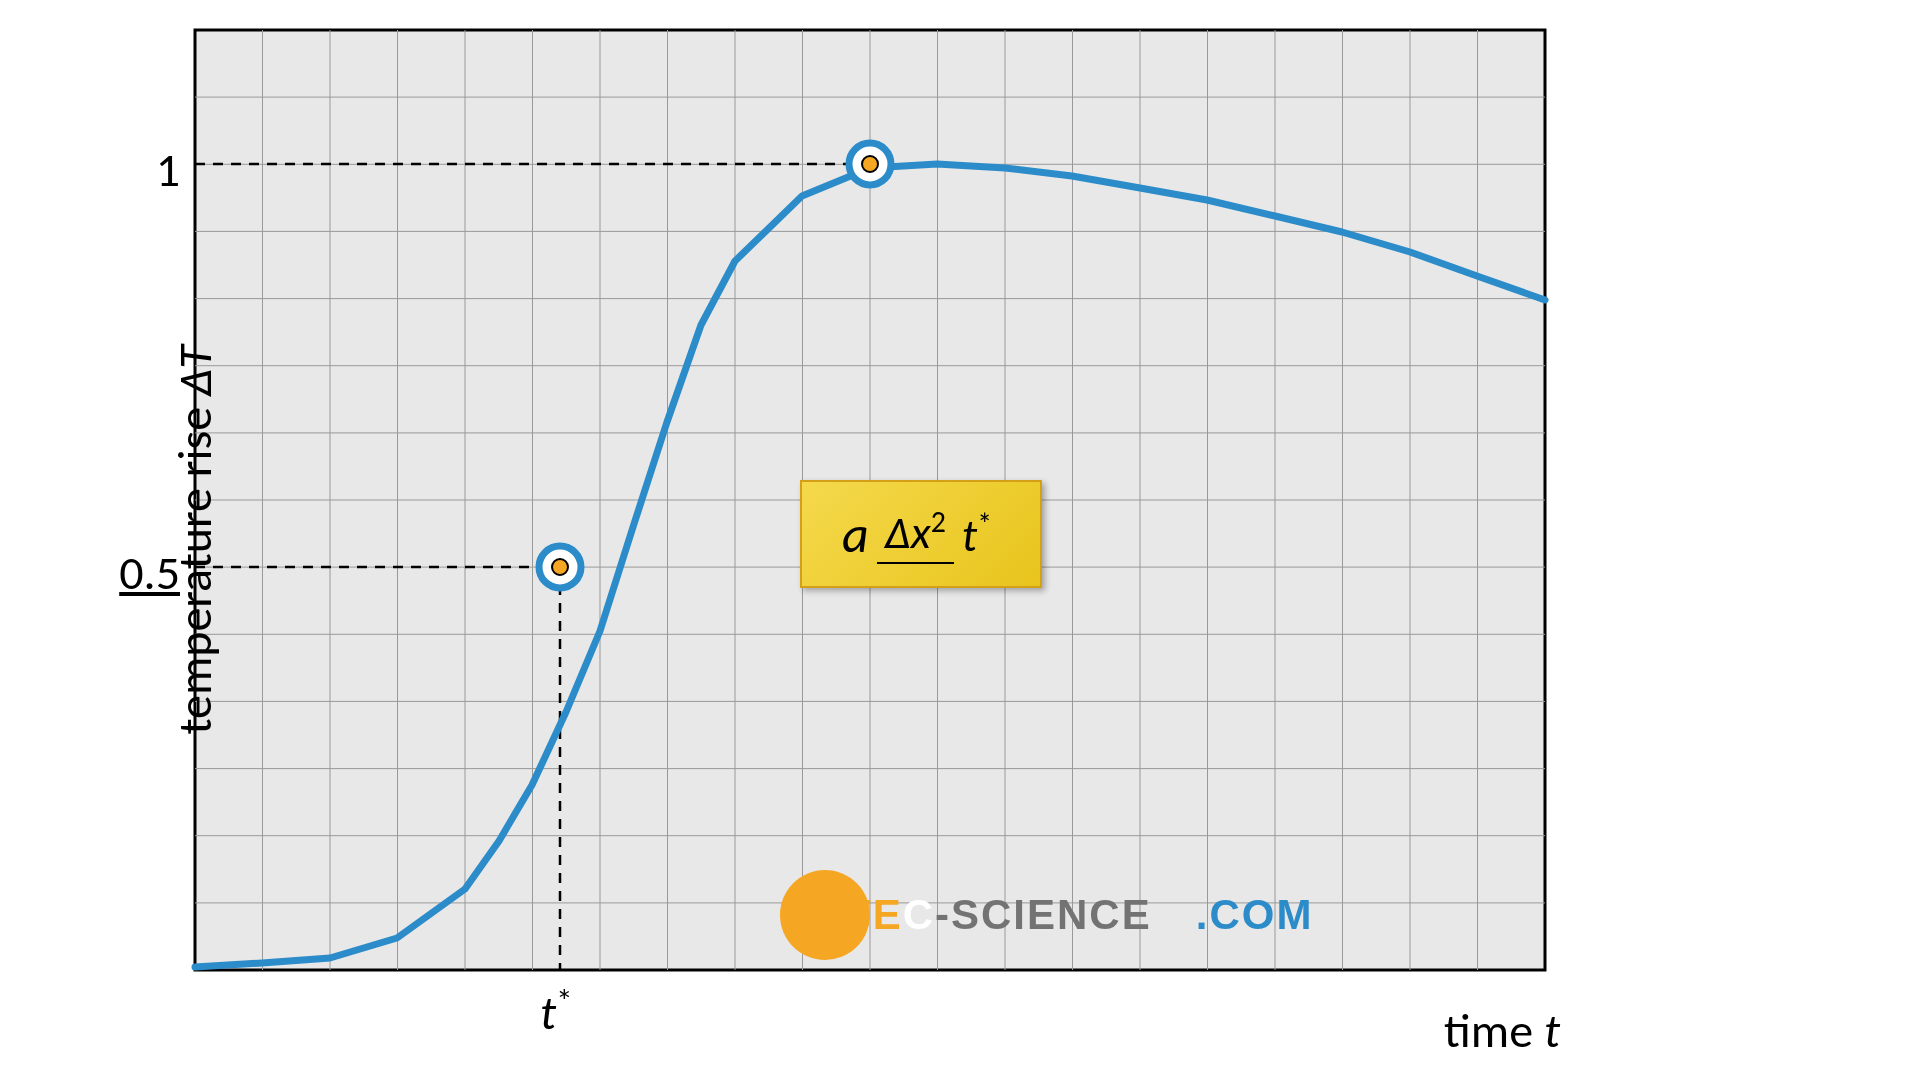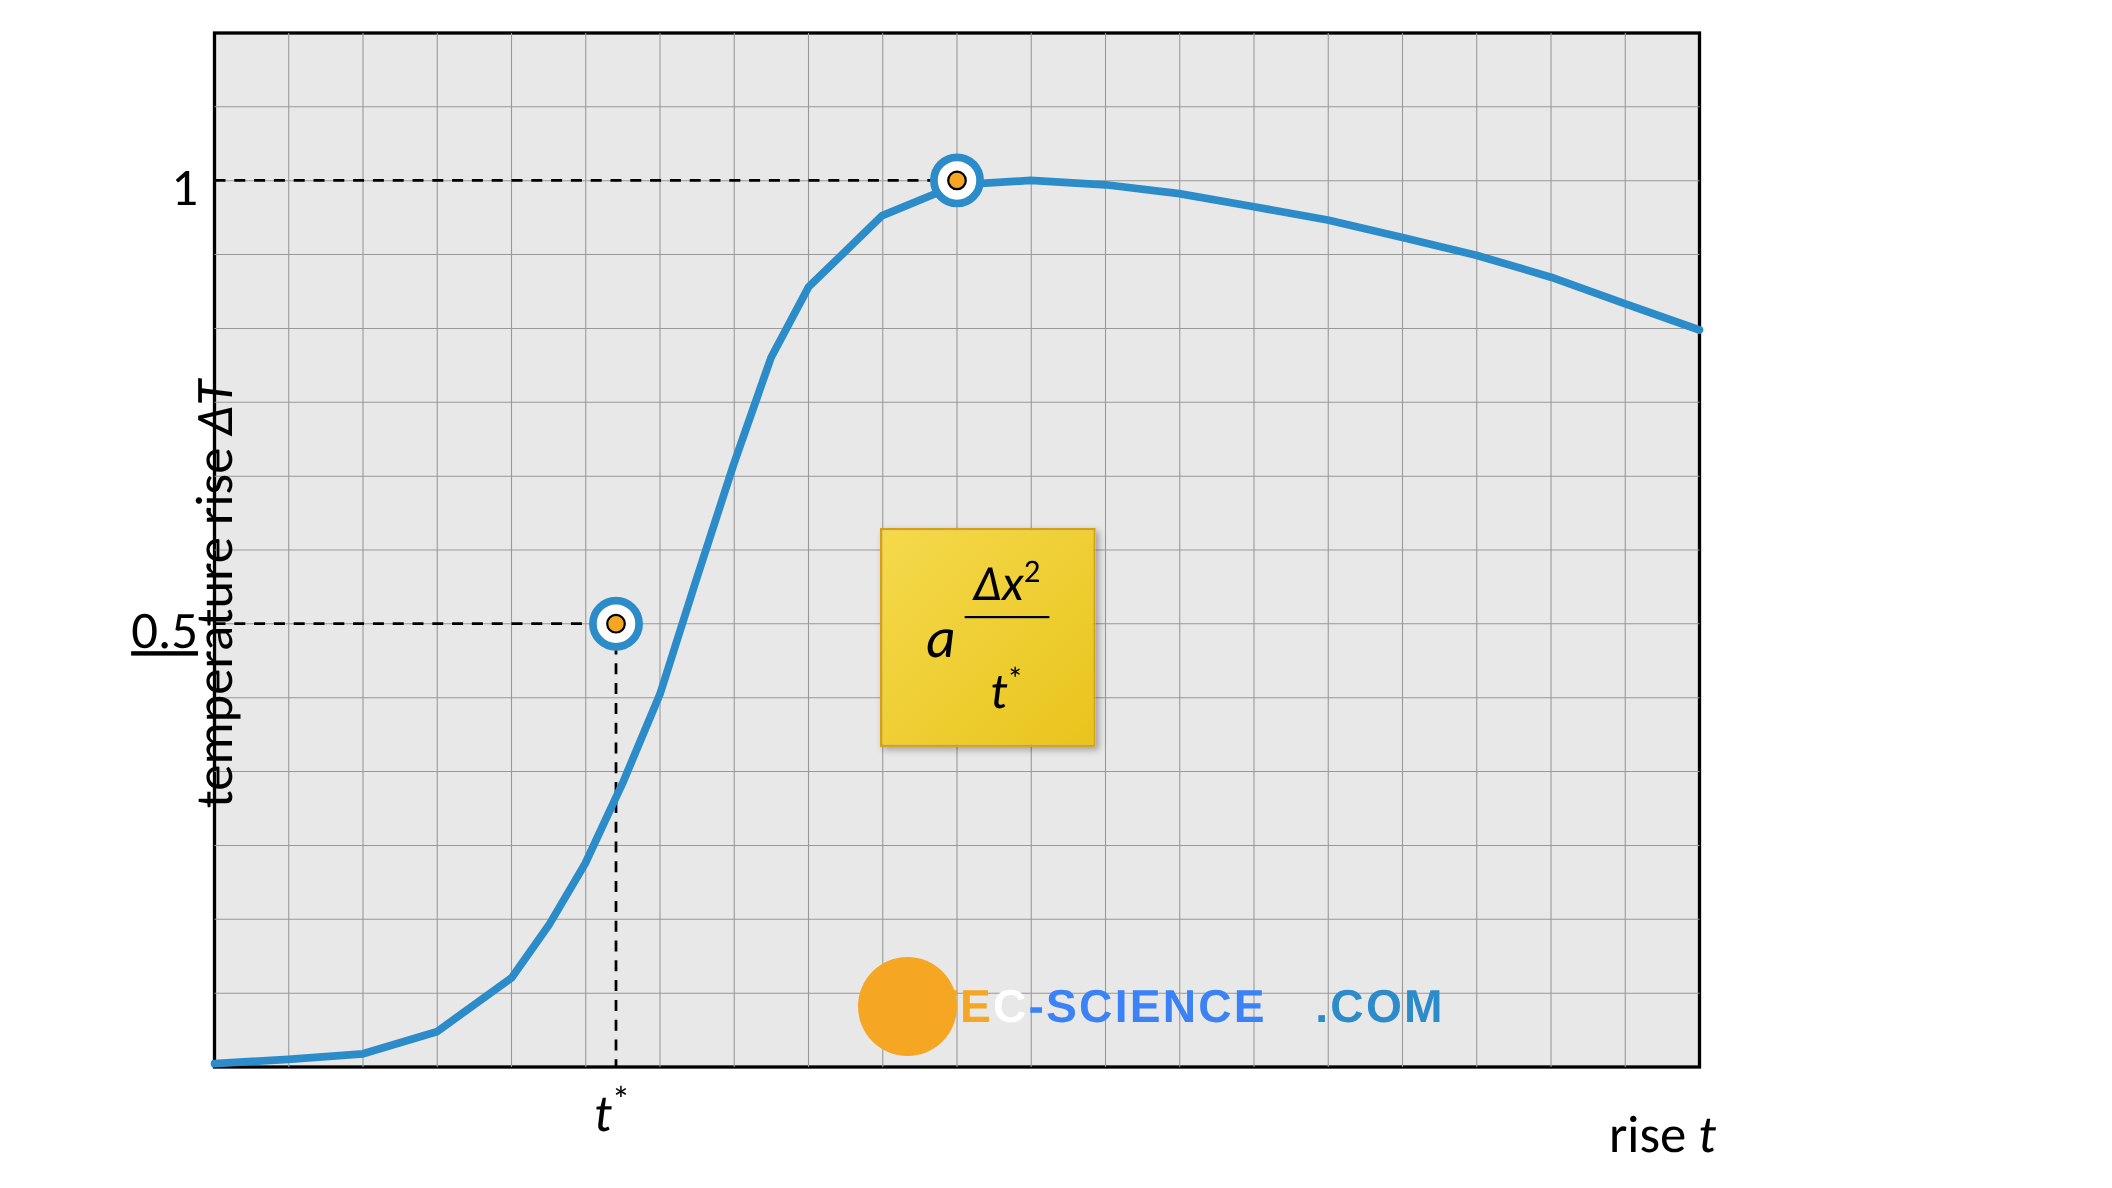--- a/index.html
+++ b/index.html
@@ -56,25 +56,24 @@
     padding: 20px 40px;
     font-size: 52px;
     font-style: italic;
     box-shadow: 3px 3px 6px rgba(0,0,0,0.3);
     display: flex;
     align-items: center;
     gap: 8px;
   }
   .formula-box .frac {
     display: inline-flex;
-    flex-direction: column;
+    flex-direction: row;
     align-items: center;
     vertical-align: middle;
     font-size: 46px;
-    gap: 36px;
   }
   .formula-box .frac .num {
     border-bottom: 2px solid black;
     padding: 0 8px 2px 8px;
   }
   .formula-box .frac .den {
     padding: 2px 8px 0 8px;
   }
   .formula-box sup {
     font-size: 0.65em;
@@ -96,21 +95,21 @@
     border-radius: 50%;
     background: #f5a623;
     margin-right: -25px;
     z-index: 0;
   }
   .logo-text {
     z-index: 1;
     font-family: Arial, sans-serif;
   }
   .logo .tec { color: #f5a623; }
-  .logo .science { color: #3b82f6; }
+  .logo .science { color: #737373; }
   .logo .com { color: #2c8cc9; margin-left: 44px; }
   .tstar-label {
     position: absolute;
     font-size: 48px;
     font-style: italic;
   }
 </style>
 </head>
 <body>
 
@@ -200,21 +199,21 @@
       <circle cx="870" cy="164" r="21" fill="white" stroke="#2c8cc9" stroke-width="7"></circle>
       <circle cx="870" cy="164" r="8" fill="#f5a623" stroke="black" stroke-width="2"></circle>
     </g>
   </svg>
 
   <div class="y-axis-label">
     <span style="font-style:normal">temperature rise </span><span class="delta-t">ΔT</span>
   </div>
 
   <div class="x-axis-label">
-    <span>rise </span><span class="time-t">t</span>
+    <span>time </span><span class="time-t">t</span>
   </div>
 
   <div class="tick-label" style="left:100px; top:140px; width:80px;">1</div>
   <div class="tick-label" style="left:100px; top:543px; width:80px;text-decoration:underline;">0.5</div>
 
   <div class="tstar-label" style="left:540px; top:980px;">
     <span style="font-style:italic">t</span><span style="font-style:normal; vertical-align:super; font-size:0.7em;">*</span>
   </div>
 
   <div class="formula-box">

